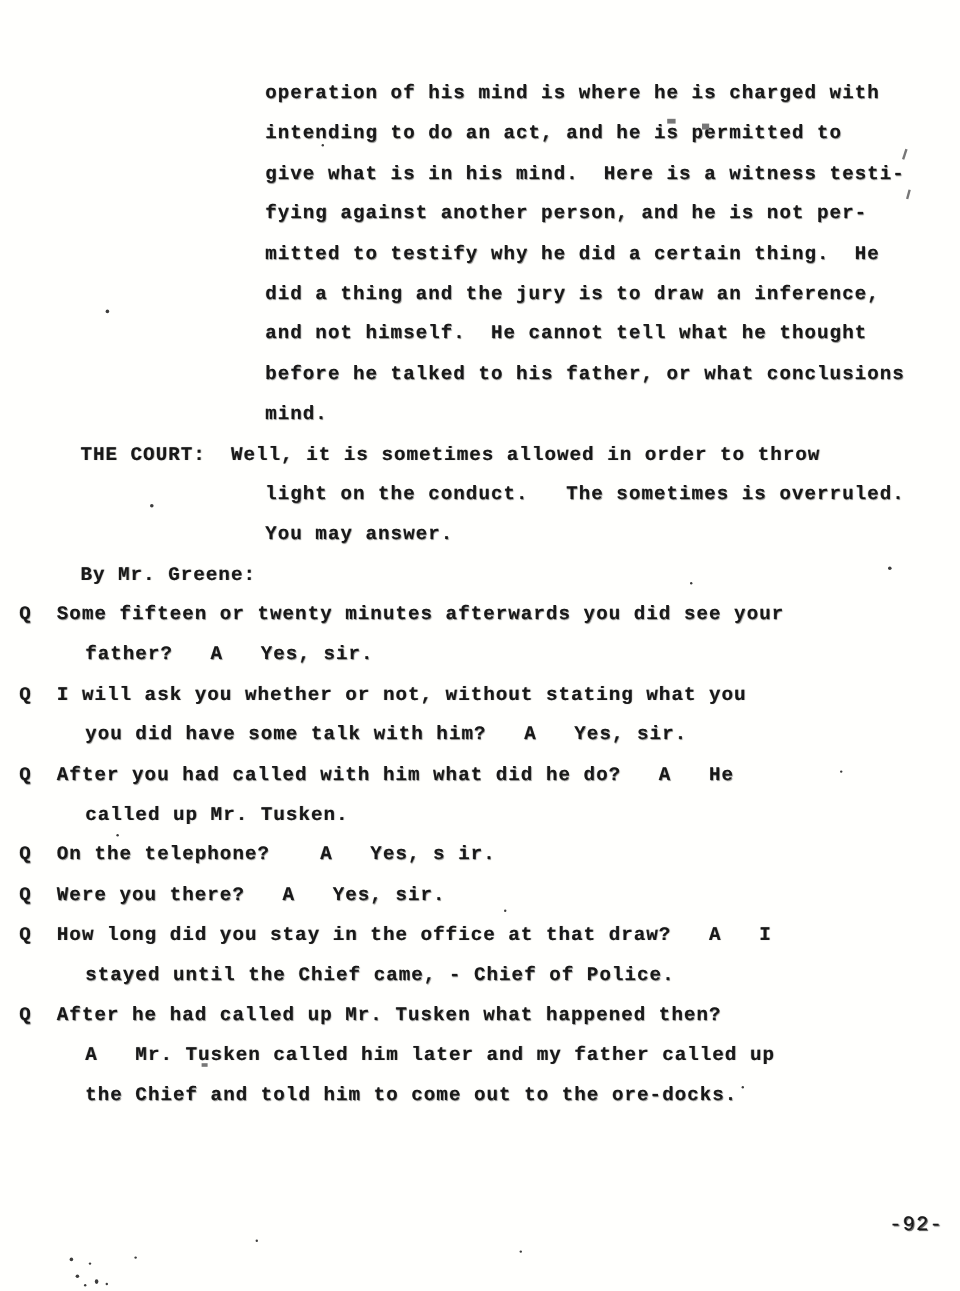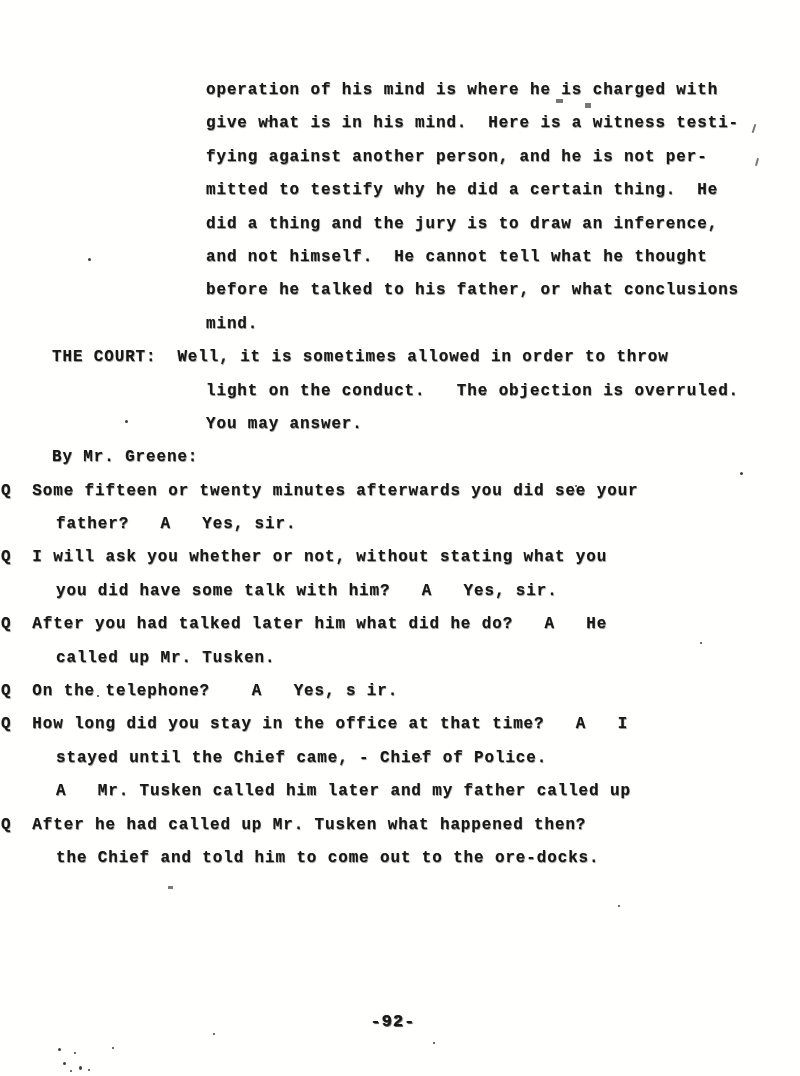--- a/index.html
+++ b/index.html
@@ -5,74 +5,76 @@
   html,body{margin:0;padding:0;background:#e8e8e8;}
   .page{
     position:relative;
     width:800px;height:1076px;
     margin:0;
     background:#fffffd;
     overflow:hidden;
     font-family:"Liberation Mono","DejaVu Sans Mono",monospace;
     color:#181818;
   }
-  .lines{position:absolute;top:62px;left:1px;right:0;margin-top:12px;}
+  .lines{position:absolute;top:62px;left:16px;right:0;}
   .line{
     white-space:pre;
     font-size:16px;
     font-weight:700;
     letter-spacing:0.85px;
     line-height:33.4px;
     height:33.4px;
     text-shadow:0.5px 0.6px 0.7px rgba(25,25,25,0.5), -0.3px 0 0 rgba(25,25,25,0.28);
     filter:blur(0.18px);
   }
   .i0{padding-left:51px;}   
   .i1{}   
   .i2{padding-left:55px;}  
   .i3{padding-left:205px;}  
   .pageno{
     position:absolute;top:1012px;left:0;width:786px;
-    text-align:center;
-    font-size:17px;font-weight:700;letter-spacing:1px;
+    text-align:right;
+    font-size:17px;font-weight:400;letter-spacing:1px;
     text-shadow:0.8px 0.8px 0.8px rgba(20,20,20,0.75), -0.5px 0 0 rgba(20,20,20,0.5);
     filter:blur(0.2px);
   }
   .speck{position:absolute;background:#3d3d3d;border-radius:50%;}
   .smudge{position:absolute;background:#777;}
 </style>
 </head>
 <body>
 
 <div class="page">
 
   <div class="lines" id="lines">
       <div class="line i3">operation of his mind is where he is charged with</div>
+      <div class="line i3">intending to do an act, and he is permitted to</div>
       <div class="line i3">give what is in his mind.  Here is a witness testi-</div>
       <div class="line i3">fying against another person, and he is not per-</div>
       <div class="line i3">mitted to testify why he did a certain thing.  He</div>
       <div class="line i3">did a thing and the jury is to draw an inference,</div>
       <div class="line i3">and not himself.  He cannot tell what he thought</div>
       <div class="line i3">before he talked to his father, or what conclusions</div>
       <div class="line i3">mind.</div>
       <div class="line i0">THE COURT:  Well, it is sometimes allowed in order to throw</div>
-      <div class="line i3">light on the conduct.   The objection is overruled.</div>
+      <div class="line i3">light on the conduct.   The sometimes is overruled.</div>
       <div class="line i3">You may answer.</div>
       <div class="line i0">By Mr. Greene:</div>
       <div class="line i1">Q  Some fifteen or twenty minutes afterwards you did see your</div>
       <div class="line i2">father?   A   Yes, sir.</div>
       <div class="line i1">Q  I will ask you whether or not, without stating what you</div>
       <div class="line i2">you did have some talk with him?   A   Yes, sir.</div>
-      <div class="line i1">Q  After you had talked later him what did he do?   A   He</div>
+      <div class="line i1">Q  After you had called with him what did he do?   A   He</div>
       <div class="line i2">called up Mr. Tusken.</div>
       <div class="line i1">Q  On the telephone?    A   Yes, s ir.</div>
-      <div class="line i1">Q  How long did you stay in the office at that time?   A   I</div>
+      <div class="line i1">Q  Were you there?   A   Yes, sir.</div>
+      <div class="line i1">Q  How long did you stay in the office at that draw?   A   I</div>
       <div class="line i2">stayed until the Chief came, - Chief of Police.</div>
+      <div class="line i1">Q  After he had called up Mr. Tusken what happened then?</div>
       <div class="line i2">A   Mr. Tusken called him later and my father called up</div>
-      <div class="line i1">Q  After he had called up Mr. Tusken what happened then?</div>
       <div class="line i2">the Chief and told him to come out to the ore-docks.</div>
     </div>
 
   <div class="pageno">-92-</div>
 
   <div class="smudge" style="left:556px;top:99px;width:7px;height:4px;"></div>
   <div class="smudge" style="left:585px;top:103px;width:6px;height:5px;"></div>
   <div class="smudge" style="left:753px;top:124px;width:2px;height:9px;transform:rotate(18deg);"></div>
   <div class="smudge" style="left:756px;top:158px;width:2px;height:8px;transform:rotate(15deg);"></div>
   <div class="smudge" style="left:168px;top:886px;width:5px;height:3px;"></div>

